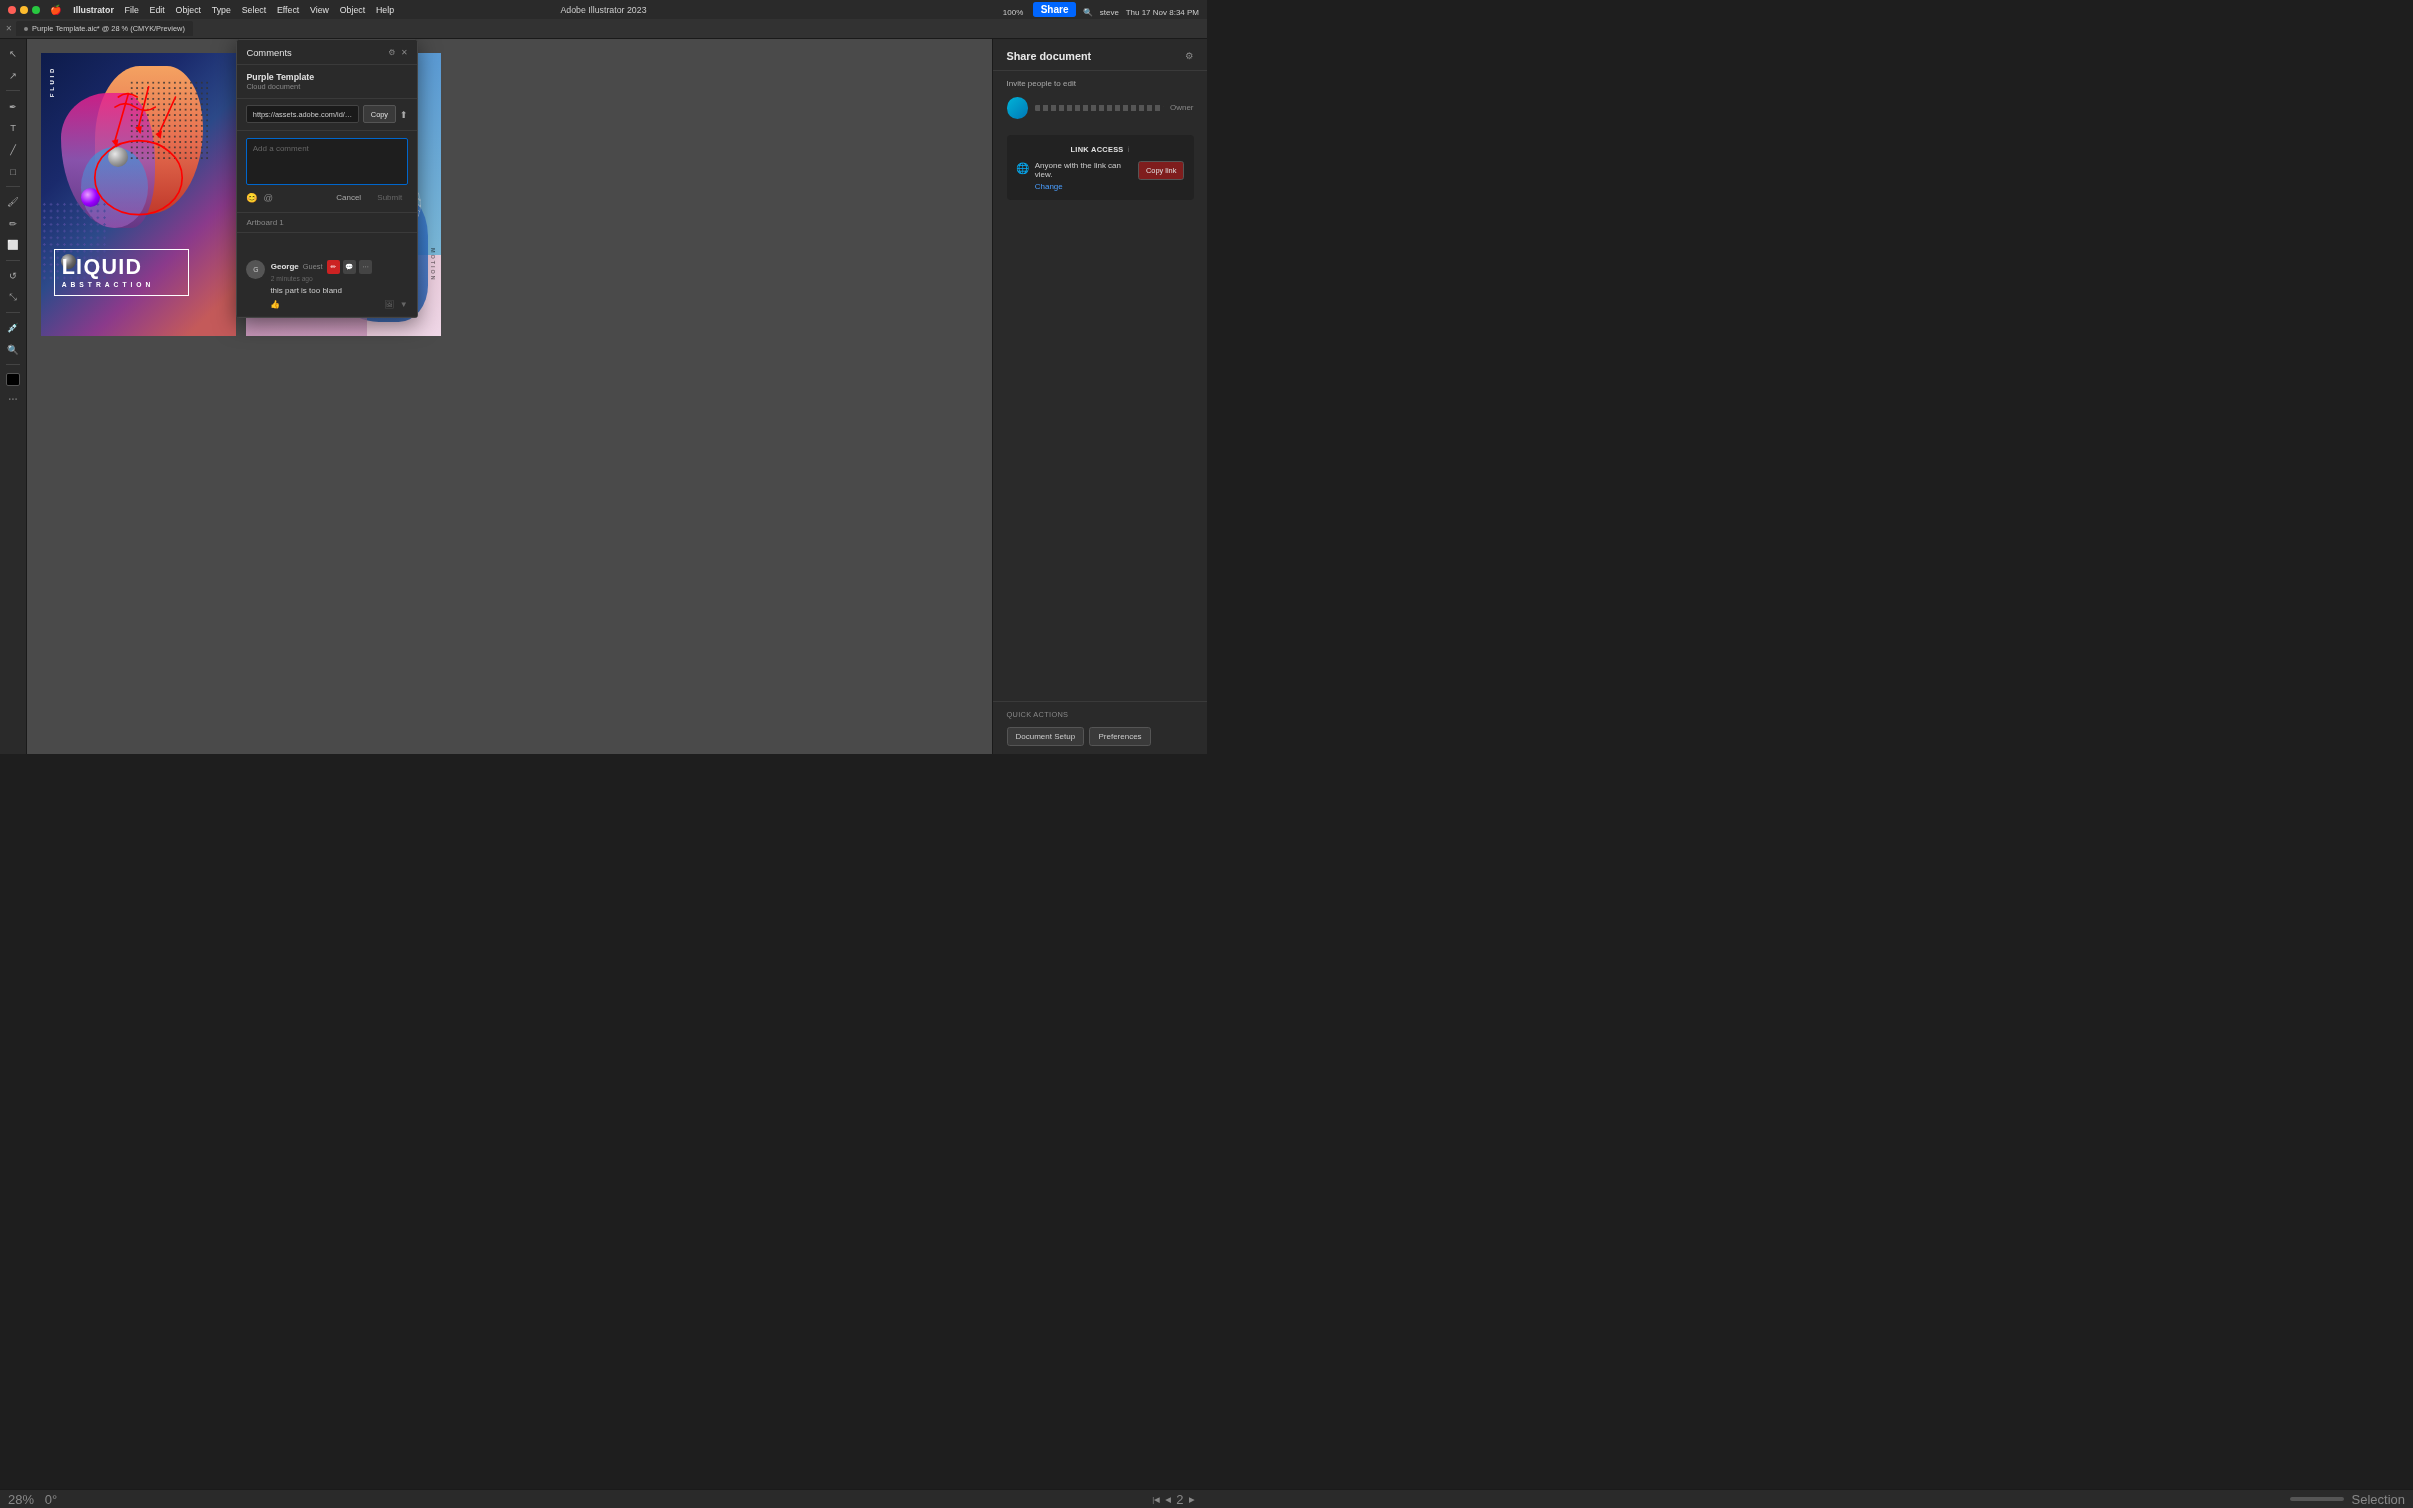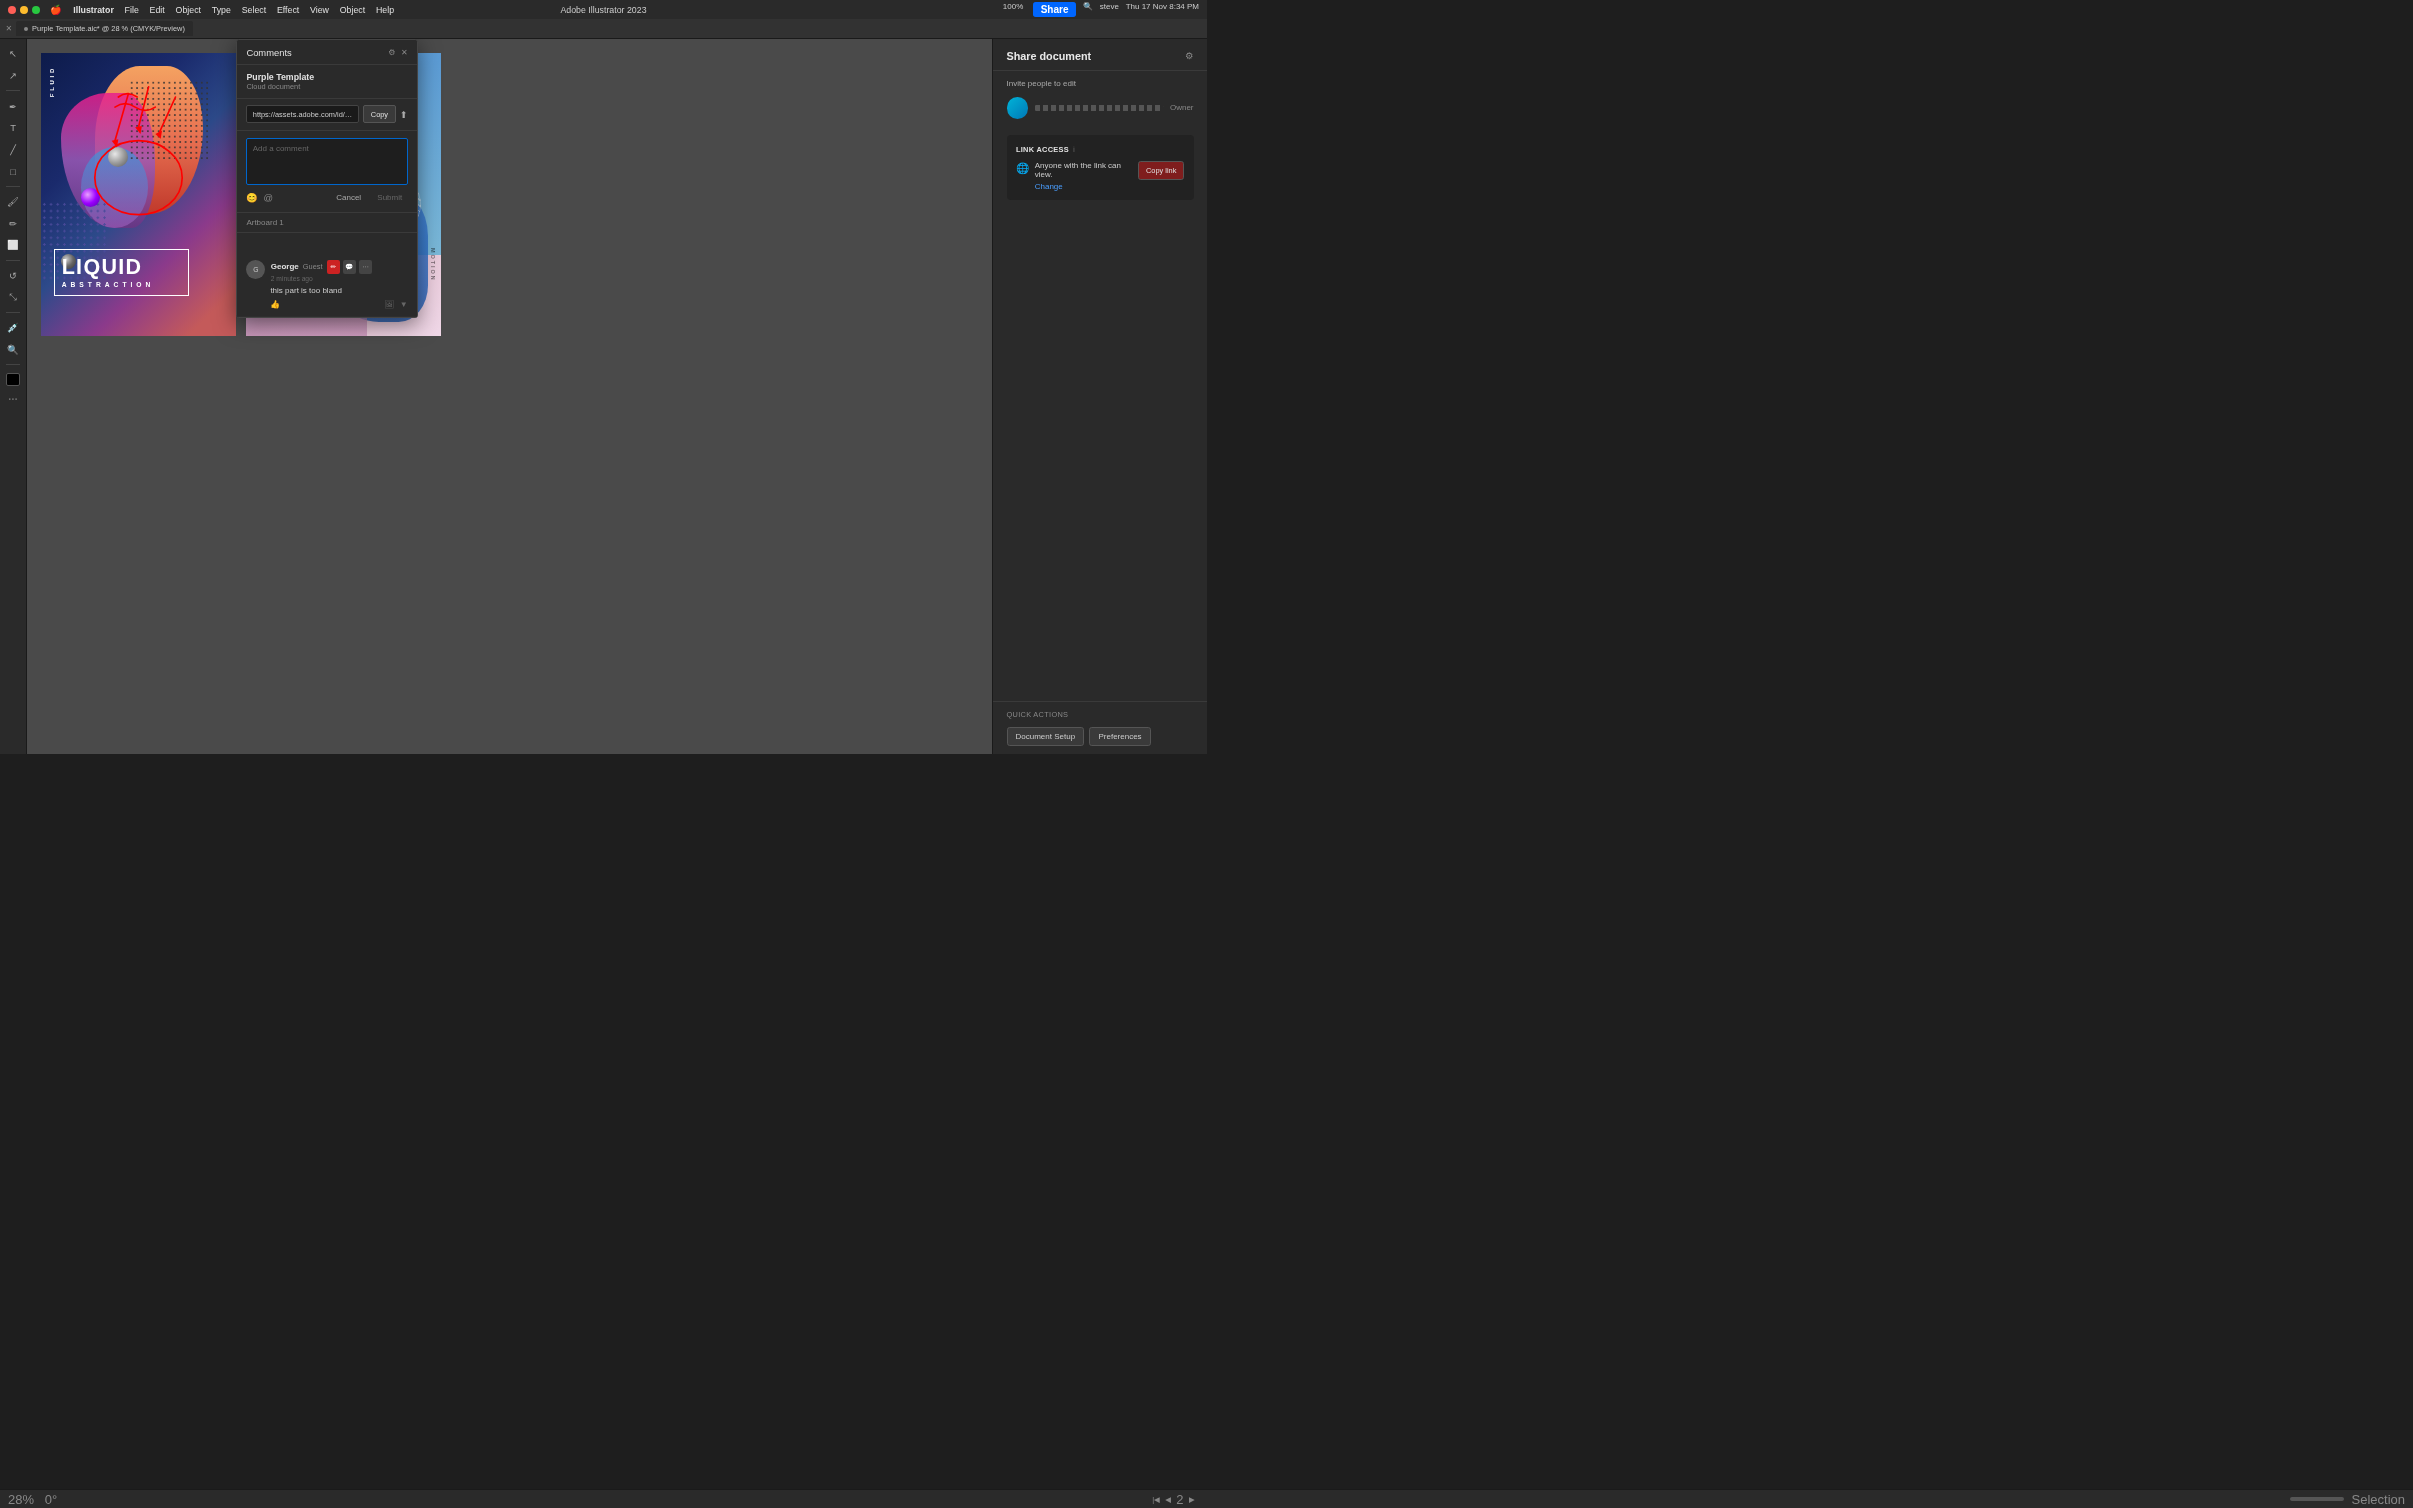--- a/index.html
+++ b/index.html
@@ -51,21 +51,21 @@
     .menu-item { cursor: pointer; }
     .mac-titlebar-center {
       position: absolute;
       left: 50%;
       transform: translateX(-50%);
       font-size: 8.8px;
       color: #ccc;
     }
     .mac-titlebar-right {
       display: flex;
-      align-items: flex-start;
+      align-items: flex-end;
       gap: 6.7px;
       font-size: 8px;
       color: #ccc;
     }
     .share-btn-header {
       background: #0066ff;
       color: white;
       border: none;
       border-radius: 2.7px;
       padding: 2px 8px;
@@ -639,20 +639,21 @@
       margin: 10.8px 13.5px;
       background: #222;
       border-radius: 4px;
       padding: 9.4px;
     }
     .link-access-header {
       display: flex;
       align-items: center;
       gap: 4px;
       margin-bottom: 6.7px;
+      justify-content: center;
     }
     .link-access-title {
       color: #e0e0e0;
       font-size: 8.8px;
       font-weight: 600;
       text-transform: uppercase;
       letter-spacing: 0.3px;
       font-size: 7.4px;
     }
     .info-icon {

